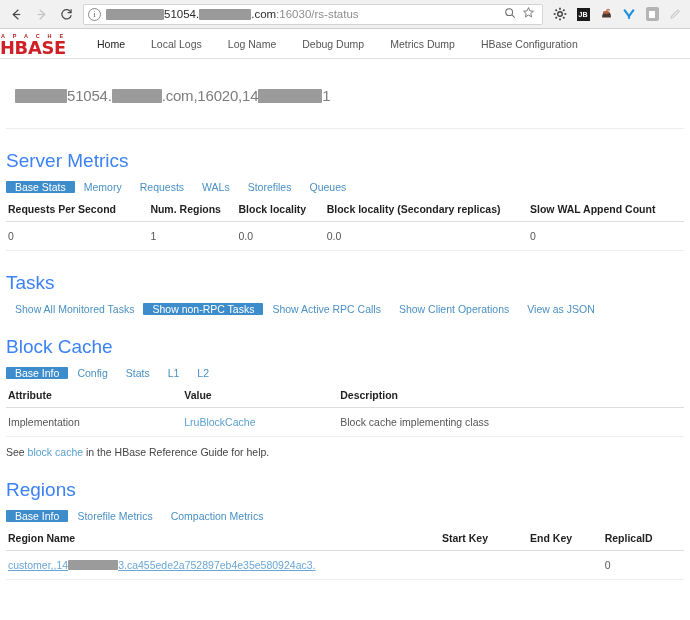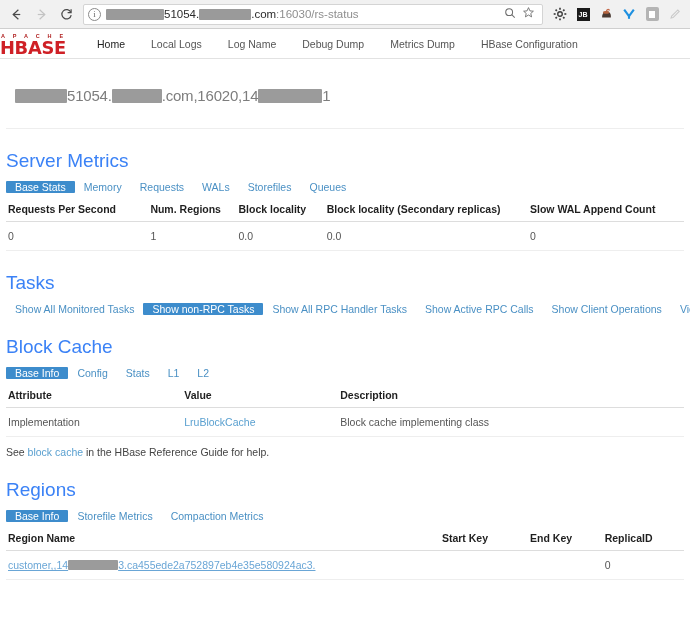--- a/index.html
+++ b/index.html
@@ -361,21 +361,20 @@
         <td>0.0</td>
         <td>0</td>
       </tr>
     </tbody>
   </table>
 
   <h2 class="section">Tasks</h2>
   <div class="pills">
     <a href="#">Show All Monitored Tasks</a>
     <a href="#" class="active">Show non-RPC Tasks</a>
-    <a href="#">Show All RPC Handler Tasks</a>
     <a href="#">Show Active RPC Calls</a>
     <a href="#">Show Client Operations</a>
     <a href="#">View as JSON</a>
   </div>
 
   <h2 class="section">Block Cache</h2>
   <div class="pills">
     <a href="#" class="active">Base Info</a>
     <a href="#">Config</a>
     <a href="#">Stats</a>

